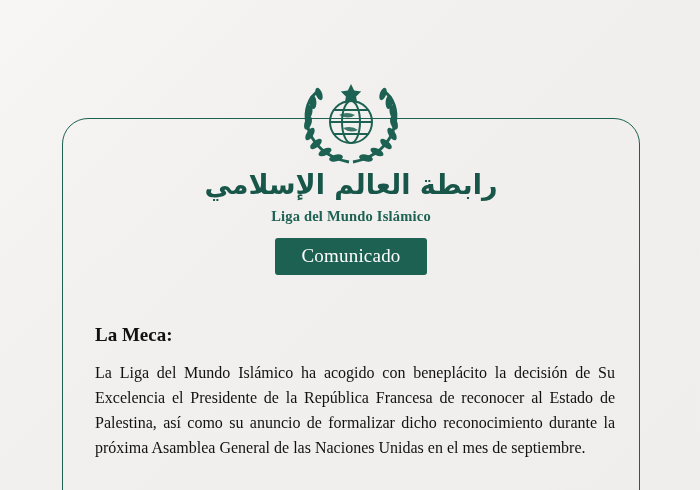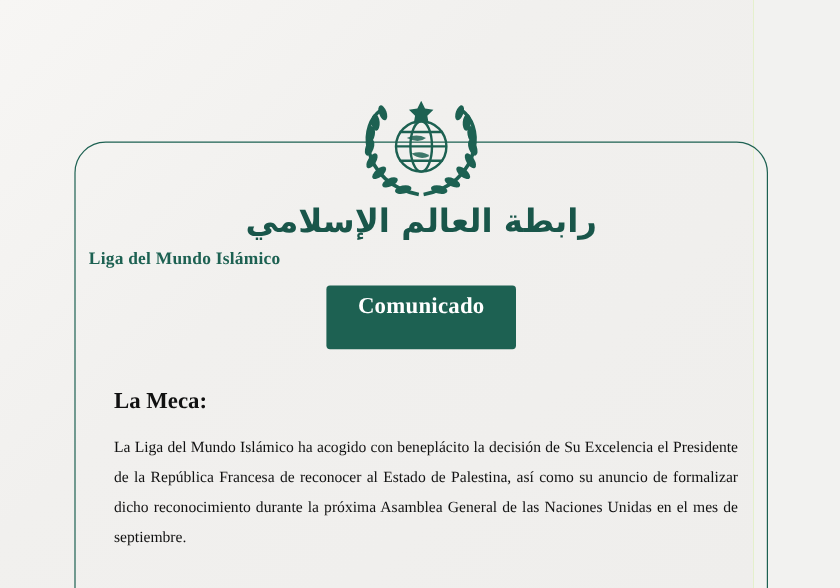--- a/index.html
+++ b/index.html
@@ -8,21 +8,21 @@
   }
   body {
     width: 700px;
     height: 490px;
     background: #f2f2f0;
     font-family: "Liberation Serif", serif;
     overflow: hidden;
   }
   .page {
     position: relative;
-    width: 628px;
+    width: 700px;
     height: 490px;
     background: #bef264;
   }
   
   .page::before {
     content: "";
     position: absolute;
     inset: 0;
     background: linear-gradient(135deg, #f7f6f4 0%, #f1f0ee 40%, #efeeec 100%);
     pointer-events: none;
@@ -65,62 +65,62 @@
     font-size: 27px;
     line-height: 1.1;
     font-family: "DejaVu Sans", sans-serif;
     direction: rtl;
     letter-spacing: 0px;
     font-weight: bold;
   }
   .latin-title {
     position: absolute;
     top: 148px;
-    left: 12px;
+    left: 0;
     width: 578px;
-    text-align: left;
+    text-align: center;
     color: #1d6152;
     font-size: 14.5px;
     font-weight: bold;
     font-family: "Liberation Serif", serif;
     letter-spacing: 0.2px;
   }
   .badge-wrap {
     position: absolute;
     top: 178px;
     left: 0;
     width: 578px;
     text-align: center;
   }
   .badge {
     display: inline-block;
     background: #1d6152;
     color: #ffffff;
     font-size: 19px;
-    font-weight: bold;
+    font-weight: normal;
     font-family: "Liberation Serif", serif;
-    padding: 7px 26px 24px 26px;
+    padding: 7px 26px 8px 26px;
     border-radius: 3px;
     letter-spacing: 0.2px;
   }
   .dateline {
     position: absolute;
     top: 249px;
     left: 33px;
     font-size: 19px;
     font-weight: bold;
     color: #111111;
     font-family: "Liberation Serif", serif;
     margin-top: 15px;
   }
   .para {
     position: absolute;
     left: 33px;
     width: 520px;
-    font-size: 13px;
+    font-size: 16px;
     line-height: 25px;
     color: #111111;
     text-align: justify;
     text-justify: inter-word;
     font-family: "Liberation Serif", serif;
   }
   .para-1 { top: 300px; }
   .para-2 { top: 424px; }
 </style>
 </head>

